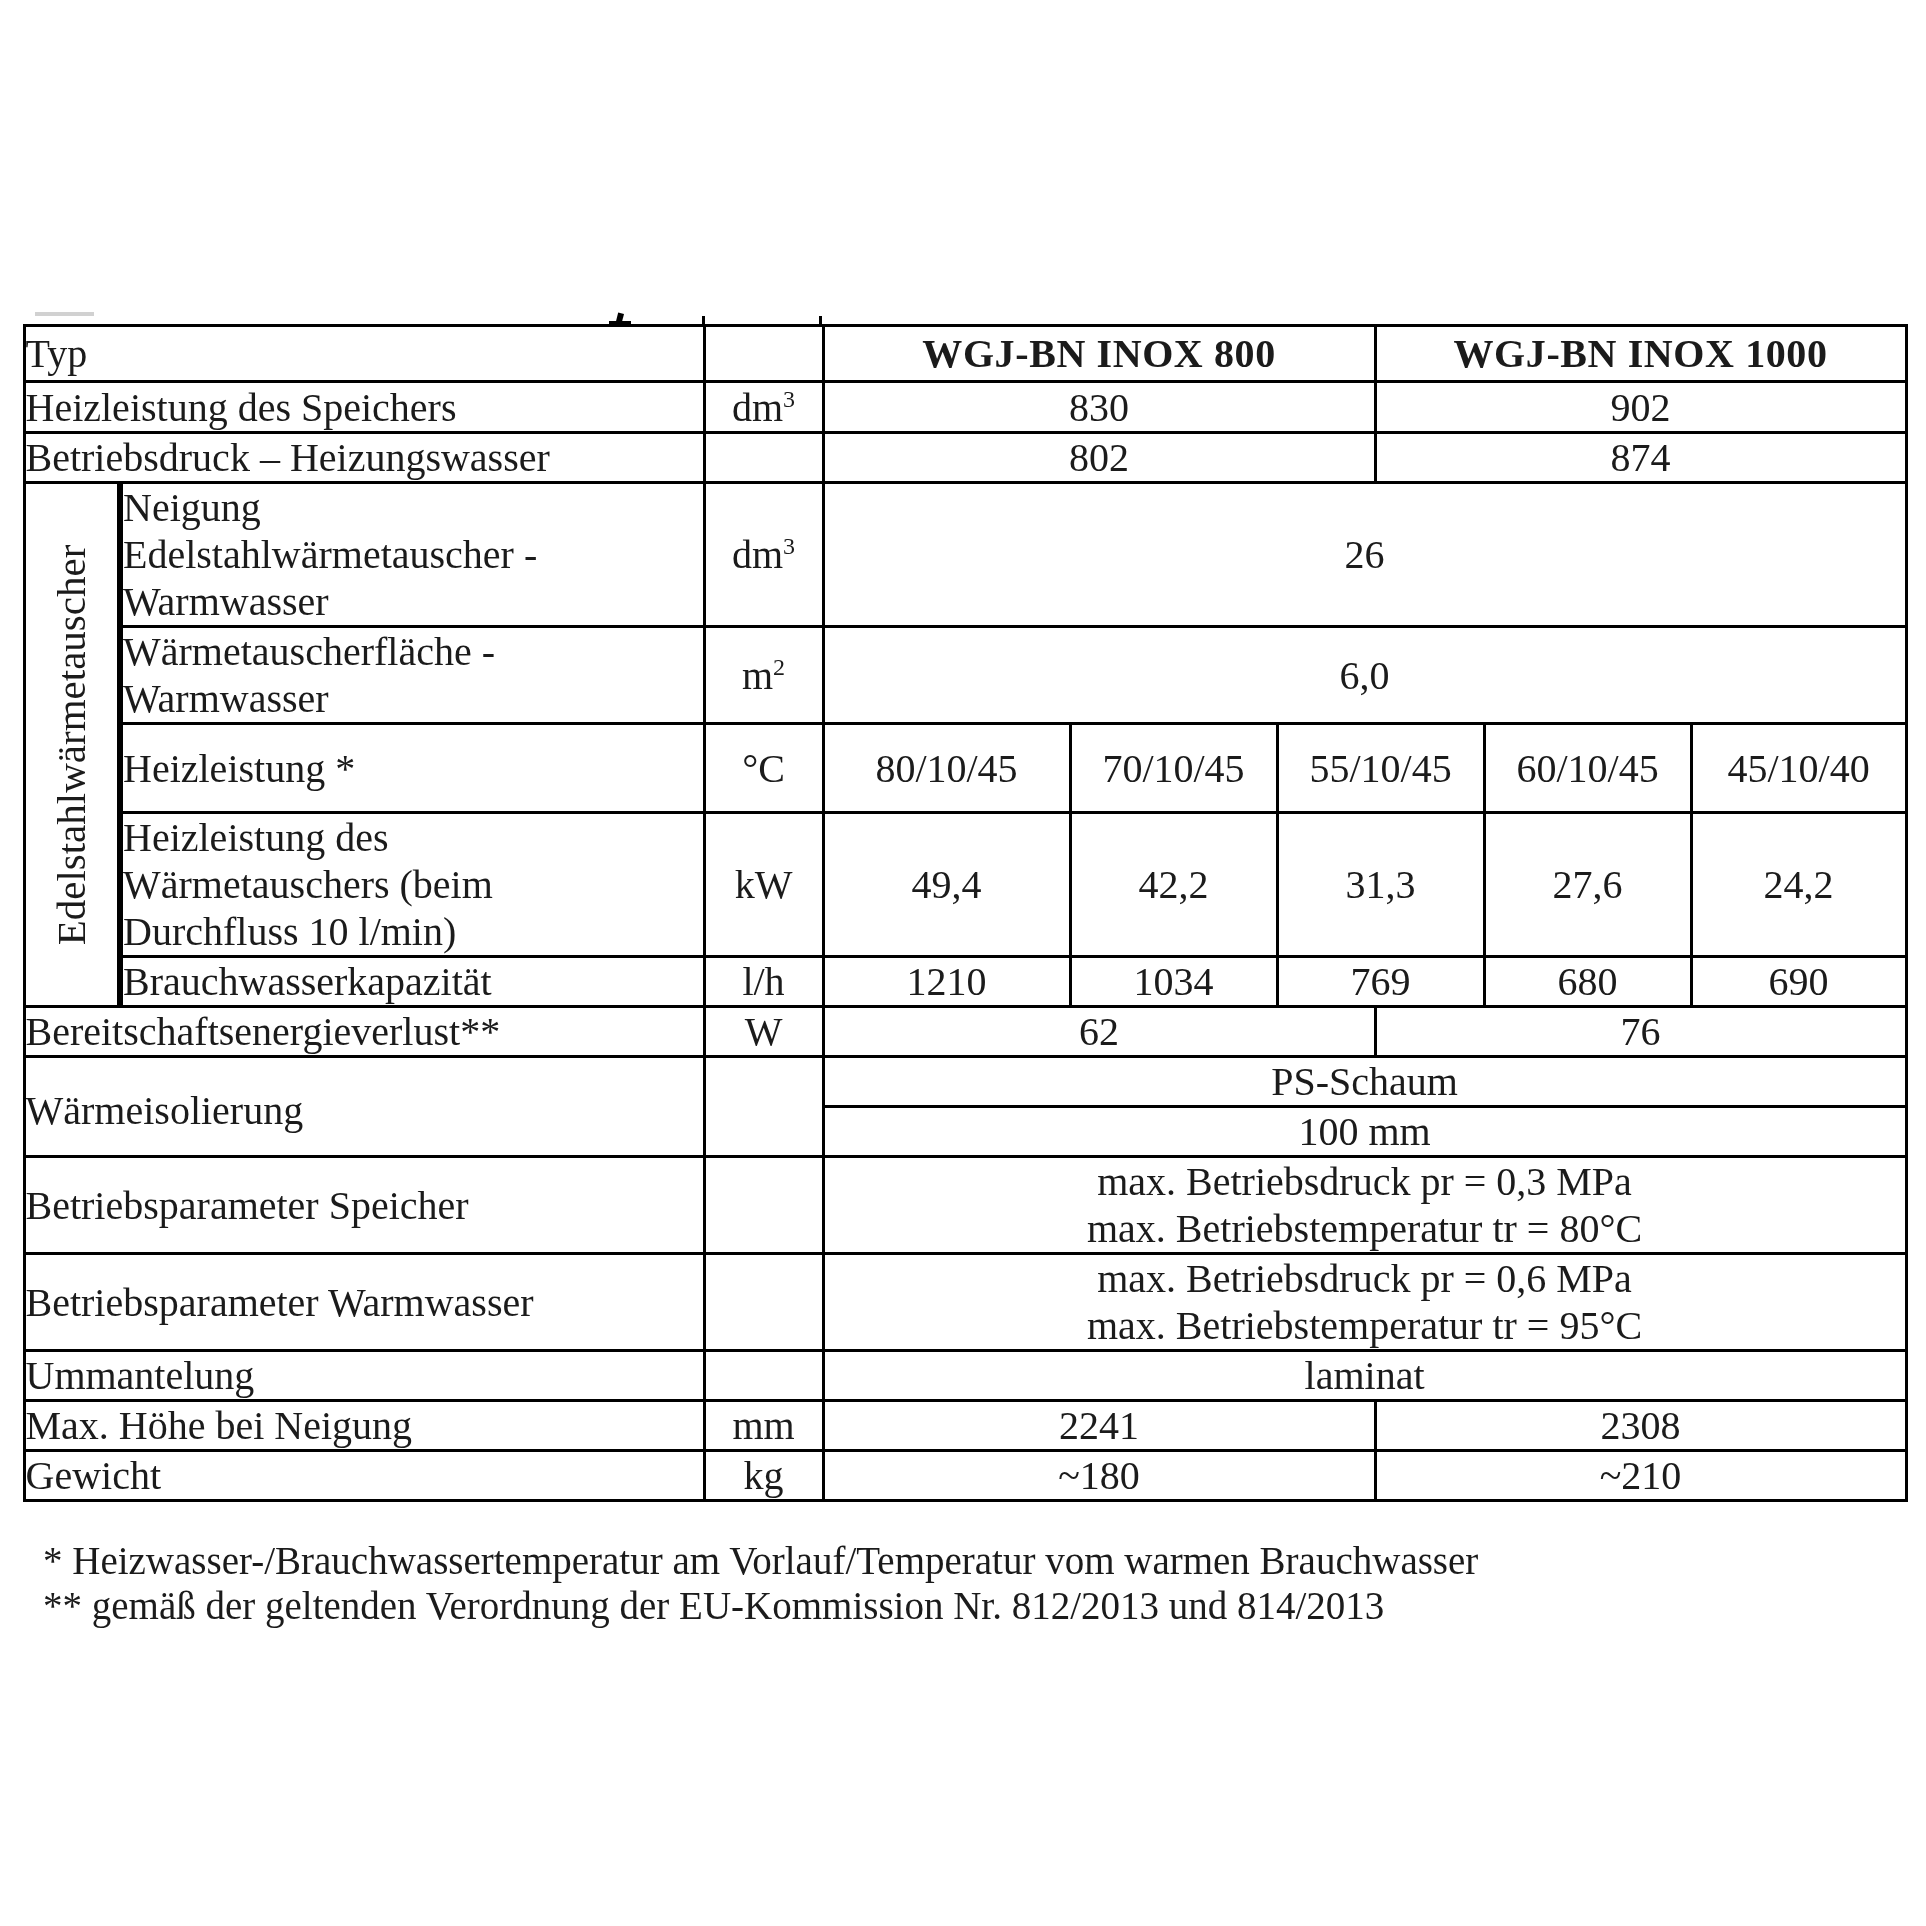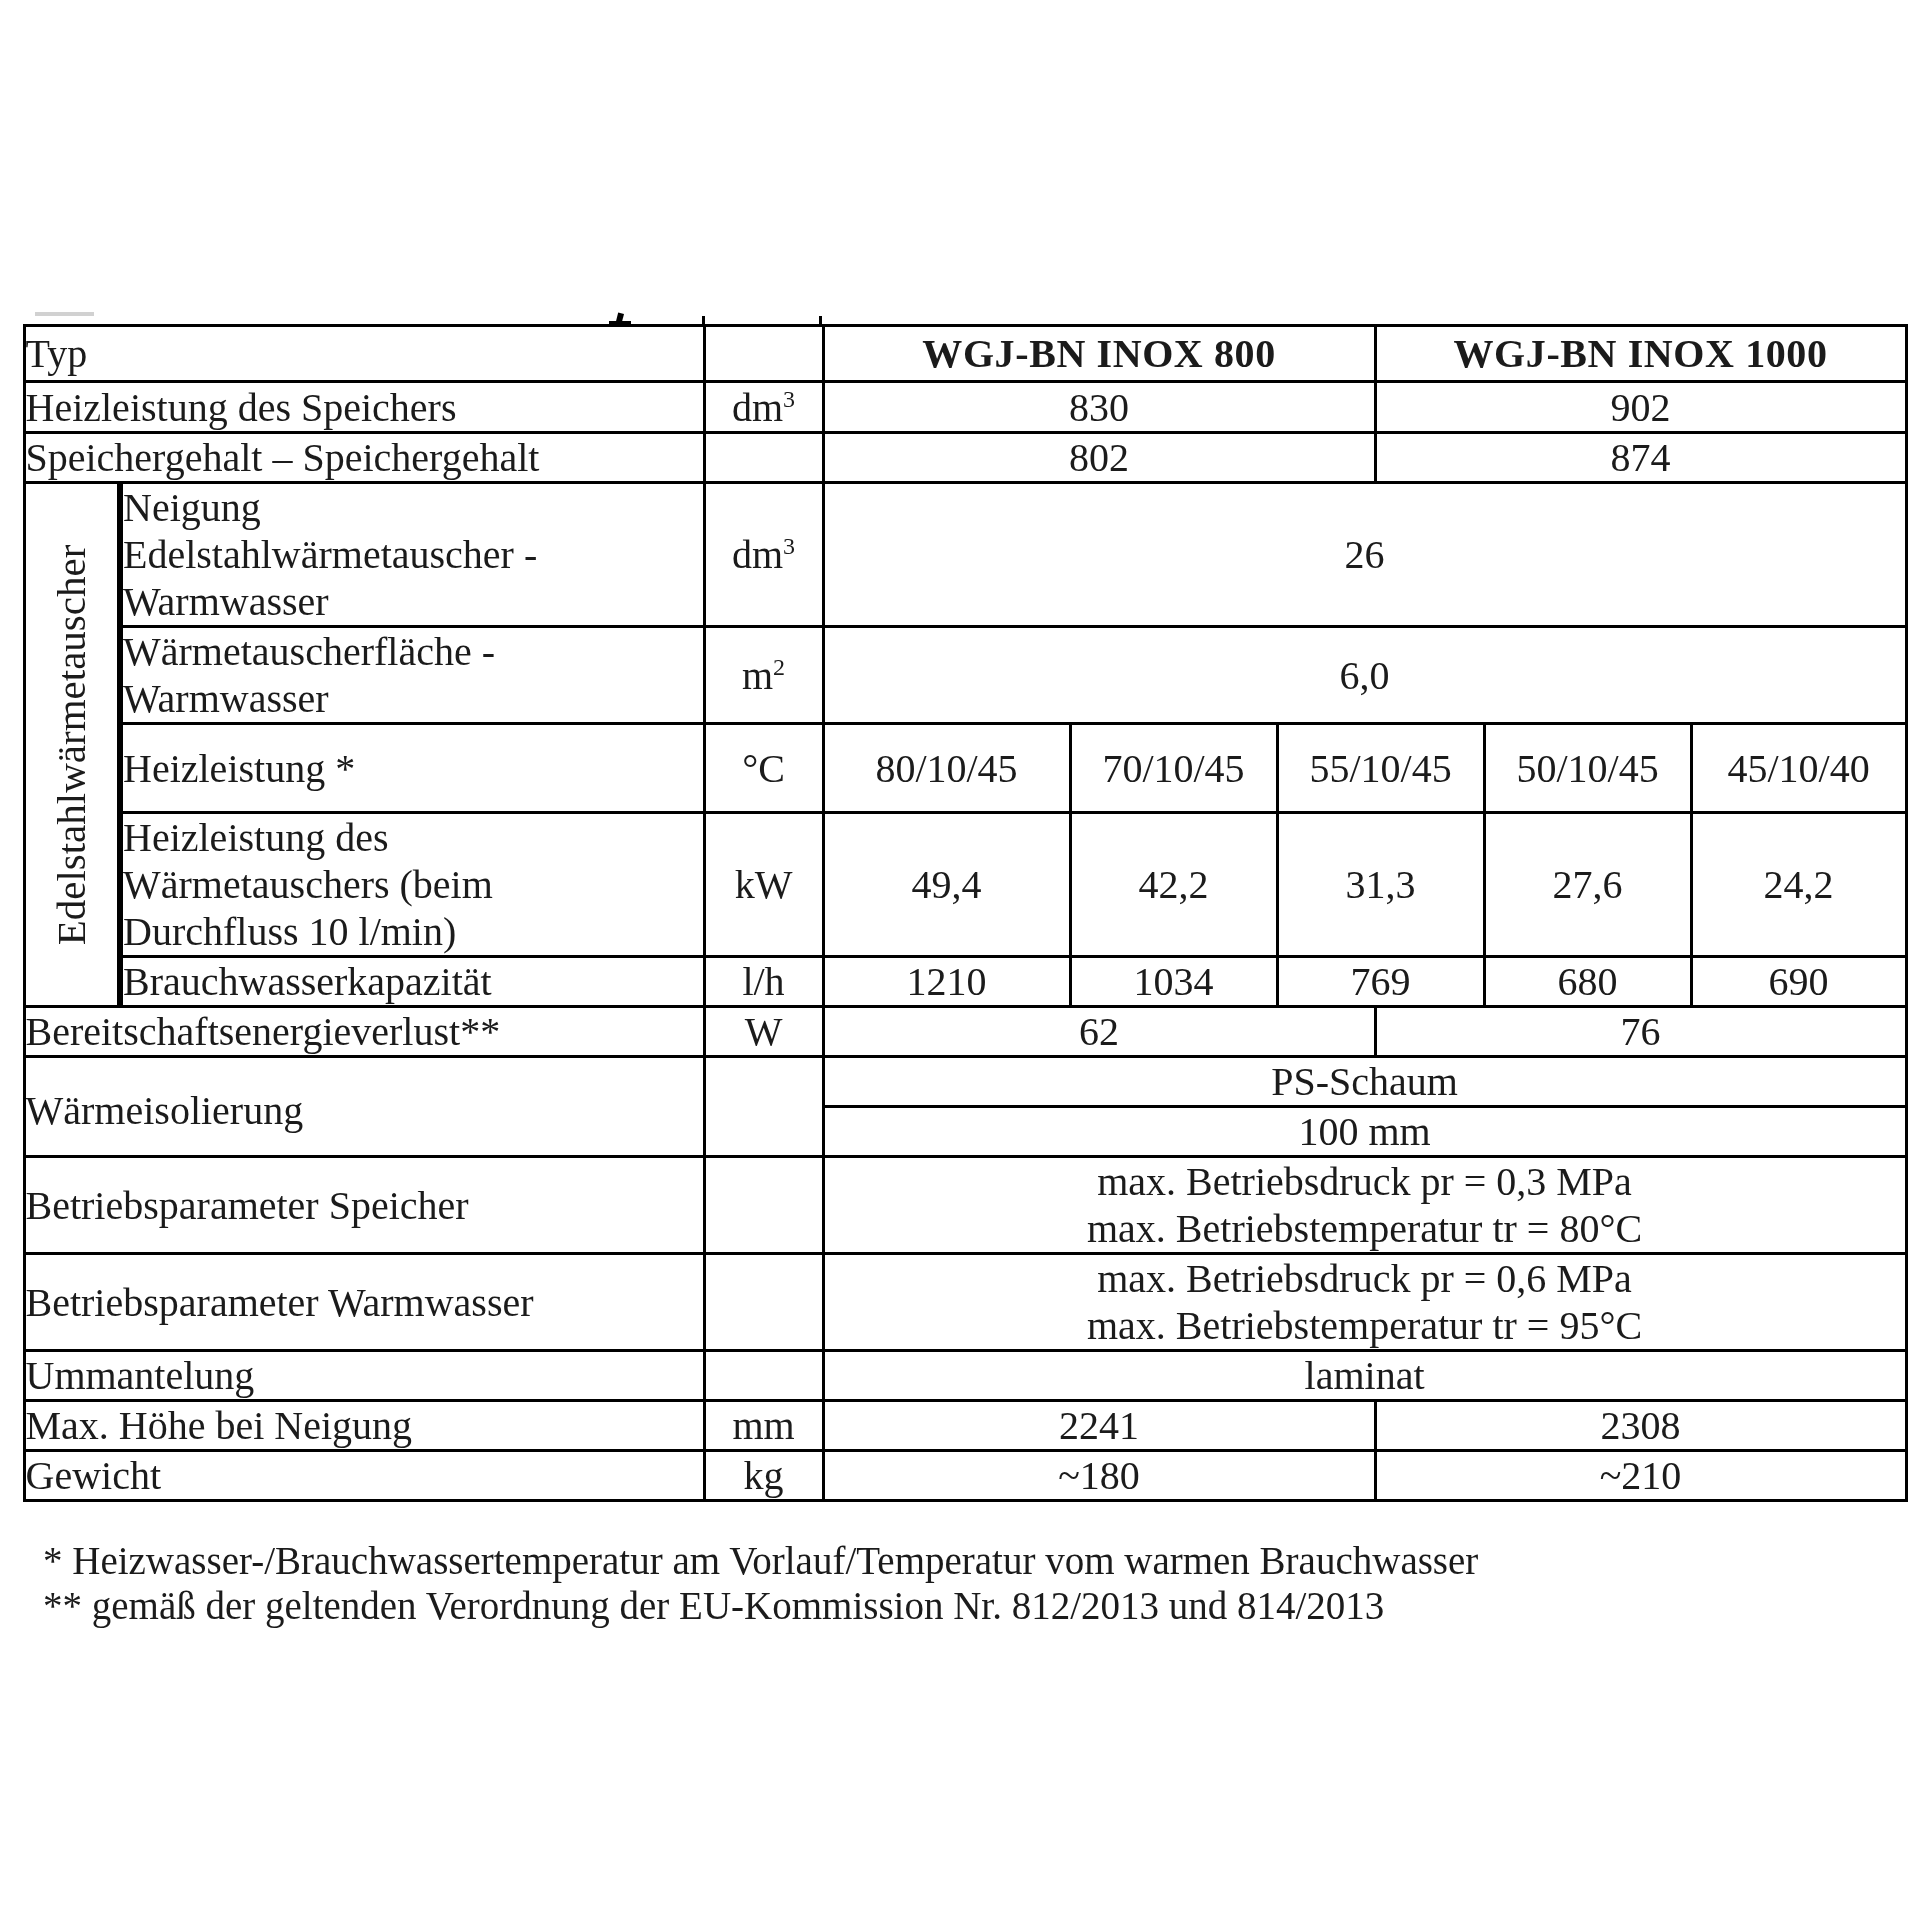--- a/index.html
+++ b/index.html
@@ -90,21 +90,21 @@
     </tr>
 
     <tr style="height:51px">
       <td colspan="2" class="lbl bb-k">Heizleistung des Speichers</td>
       <td class="unit bb-k"><span>dm</span><sup>3</sup></td>
       <td colspan="3" class="val bb-k">830</td>
       <td colspan="3" class="val bb-k">902</td>
     </tr>
 
     <tr style="height:48px">
-      <td colspan="2" class="lbl bb-k">Speichergehalt  – Speichergehalt</td>
+      <td colspan="2" class="lbl bb-k">Betriebsdruck  – Heizungswasser</td>
       <td class="unit bb-k"></td>
       <td colspan="3" class="val bb-k">802</td>
       <td colspan="3" class="val bb-k">874</td>
     </tr>
 
     <tr style="height:132px">
       <td rowspan="5" class="rot bb-k">
         <span class="rot-text">Edelstahlwärmetauscher</span>
       </td>
       <td class="lbl">
@@ -124,21 +124,21 @@
       <td class="unit"><span>m</span><sup>2</sup></td>
       <td colspan="6" class="val">6,0</td>
     </tr>
 
     <tr style="height:89px">
       <td class="lbl bb-d">Heizleistung *</td>
       <td class="unit bb-d">°C</td>
       <td class="val bb-d">80/10/45</td>
       <td class="val bb-d">70/10/45</td>
       <td colspan="2" class="val bb-d">55/10/45</td>
-      <td class="val bb-d">50/10/45</td>
+      <td class="val bb-d">60/10/45</td>
       <td class="val bb-d">45/10/40</td>
     </tr>
 
     <tr style="height:135px">
       <td class="lbl bb-d">
         <span class="line">Heizleistung des</span>
         <span class="line">Wärmetauschers (beim</span>
         <span class="line">Durchfluss 10 l/min)</span>
       </td>
       <td class="unit bb-d">kW</td>

